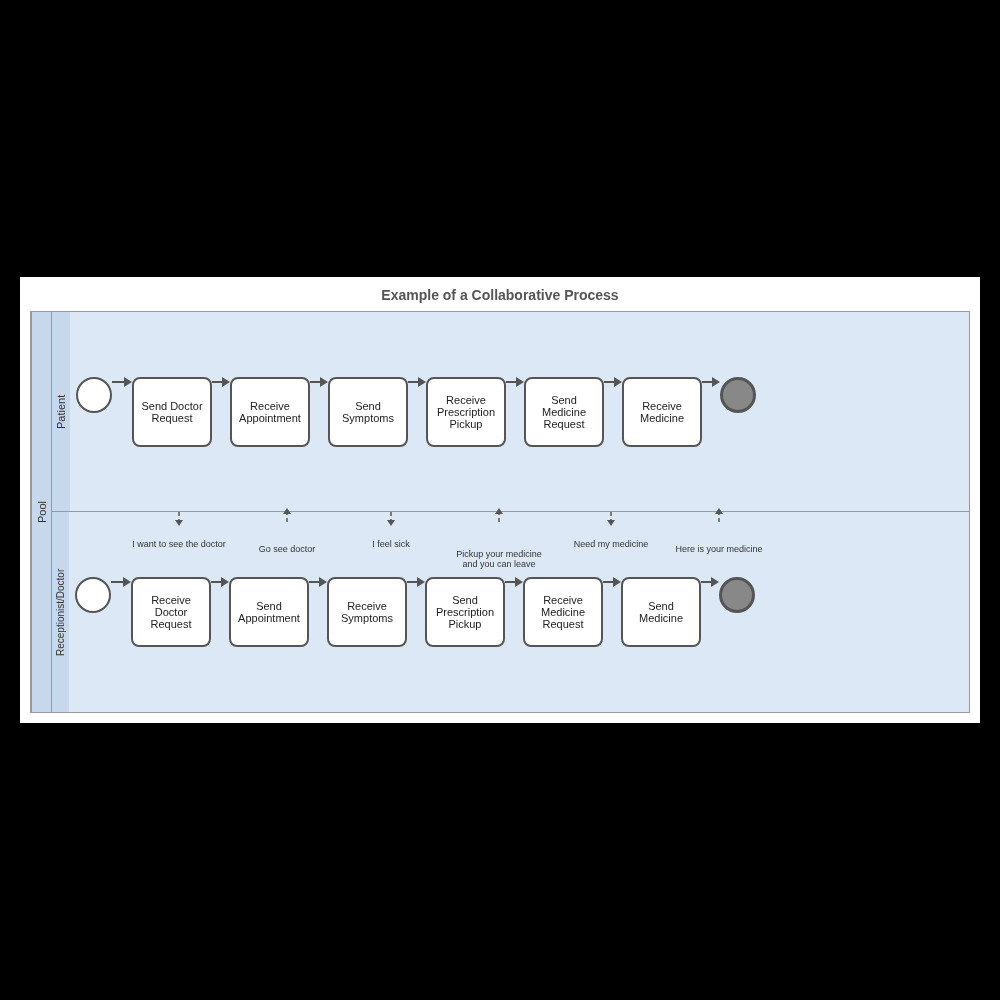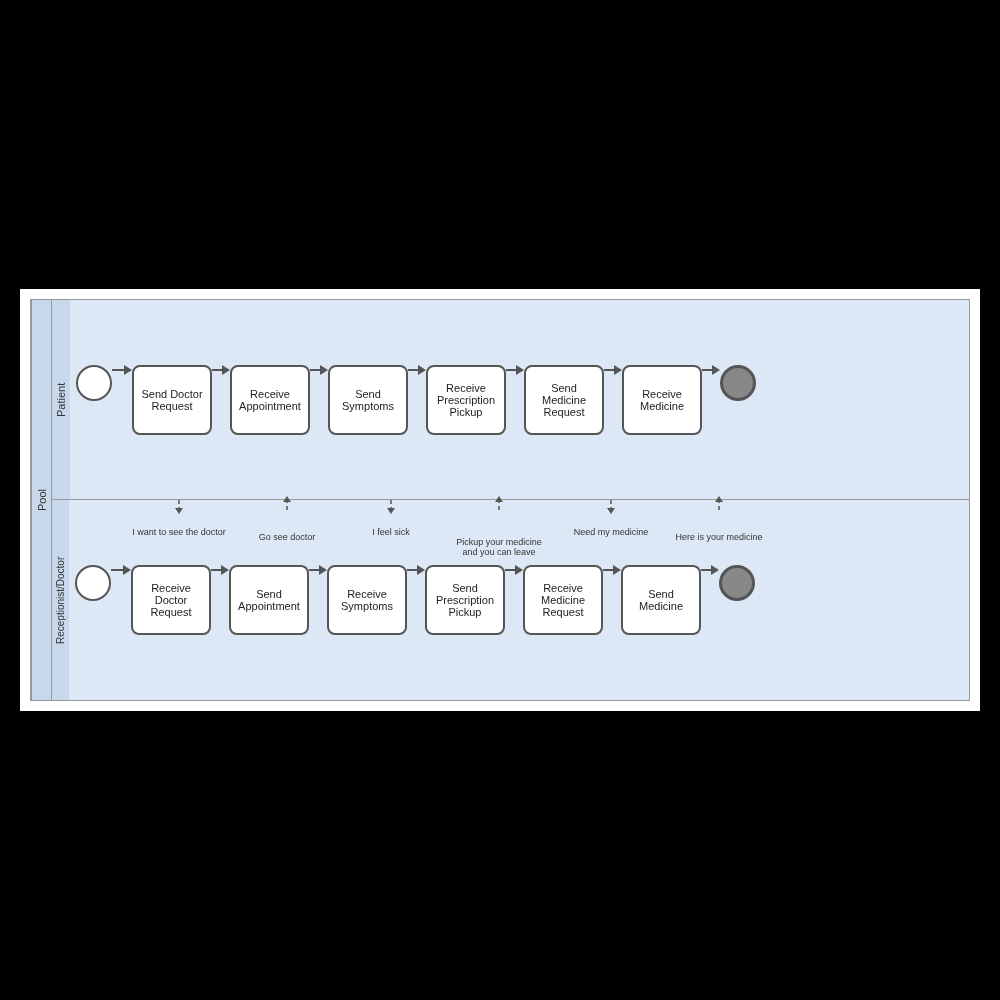--- a/index.html
+++ b/index.html
@@ -147,20 +147,21 @@
       border-top: 5px solid transparent;
       border-bottom: 5px solid transparent;
       border-left: 8px solid #555;
     }
   </style>
 </head>
 <body>
 
 <div class="page">
   <div class="diagram-container">
+    <div class="diagram-title">Example of a Collaborative Process</div>
 
     <div class="pool-outer">
 
       <div class="pool-label-vertical">Pool</div>
 
       <div class="pool-lanes">
 
         <div class="lane" style="position:relative;">
           <div class="lane-label-vertical">Patient</div>
           <div class="lane-content">

